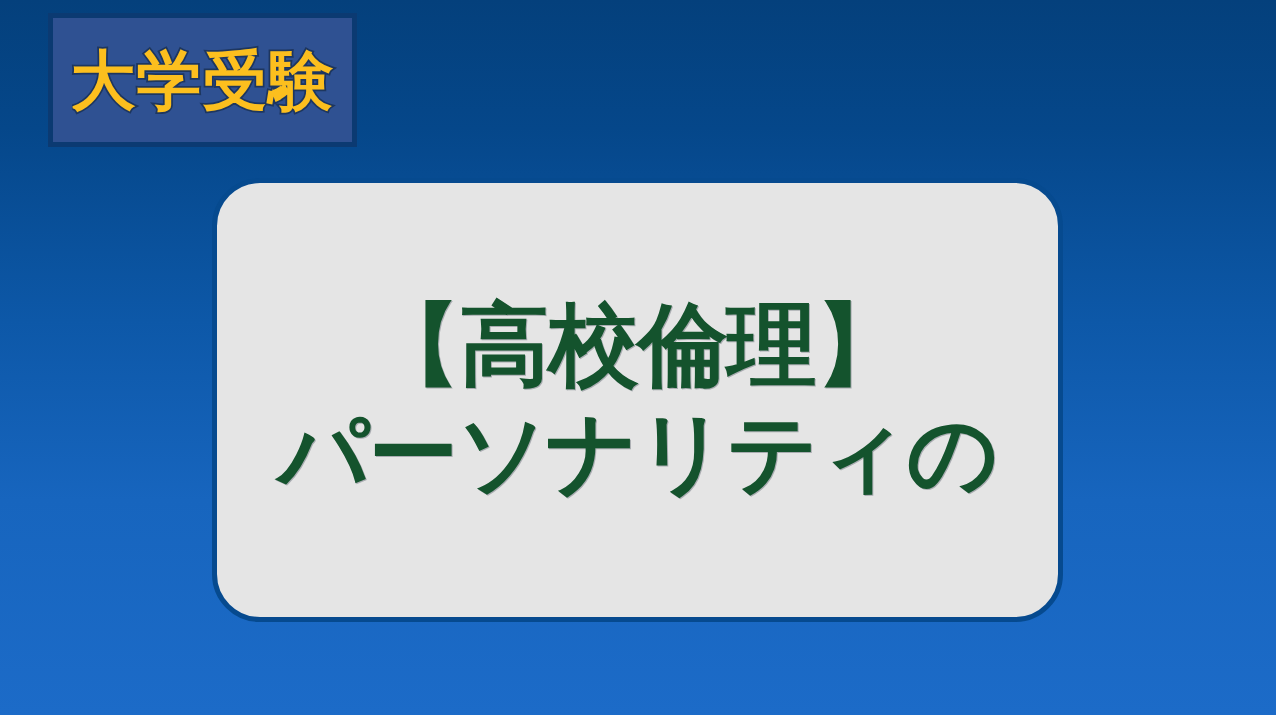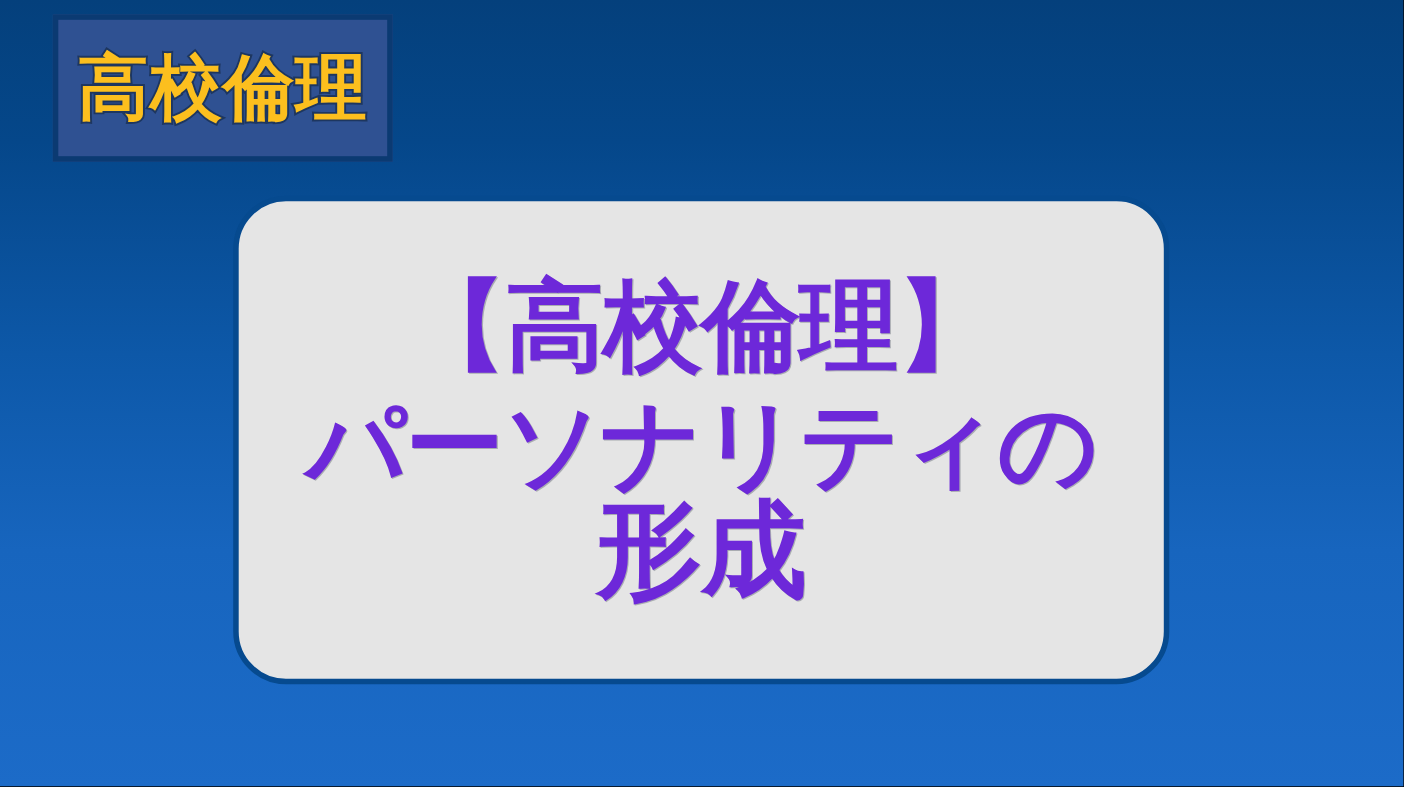--- a/index.html
+++ b/index.html
@@ -53,21 +53,21 @@
     box-sizing: border-box;
     background: #e5e5e5;
     border: 5px solid #064a8f;
     border-radius: 48px;
     display: flex;
     flex-direction: column;
     align-items: center;
     justify-content: center;
   }
   .title-line {
-    color: #6d28d9;
+    color: #14532d;
     font-weight: 700;
     line-height: 1.0;
     white-space: nowrap;
     text-align: center;
     text-shadow: 1px 1px 0 rgba(120,125,135,0.55);
   }
   #title-line-1 {
     font-size: 90px;
     letter-spacing: -1px;
     margin-bottom: 18px;
@@ -81,22 +81,21 @@
     font-size: 96px;
     letter-spacing: 0px;
   }
 </style>
 </head>
 <body>
 
 <div id="slide">
 
   <div id="category-badge">
-    <span id="category-badge-label">高校倫理</span>
+    <span id="category-badge-label">大学受験</span>
   </div>
 
   <div id="title-card">
     <div class="title-line" id="title-line-1">【高校倫理】</div>
     <div class="title-line" id="title-line-2">パーソナリティの</div>
-    <div class="title-line" id="title-line-3">形成</div>
   </div>
 
 </div>
 
 </body></html>

